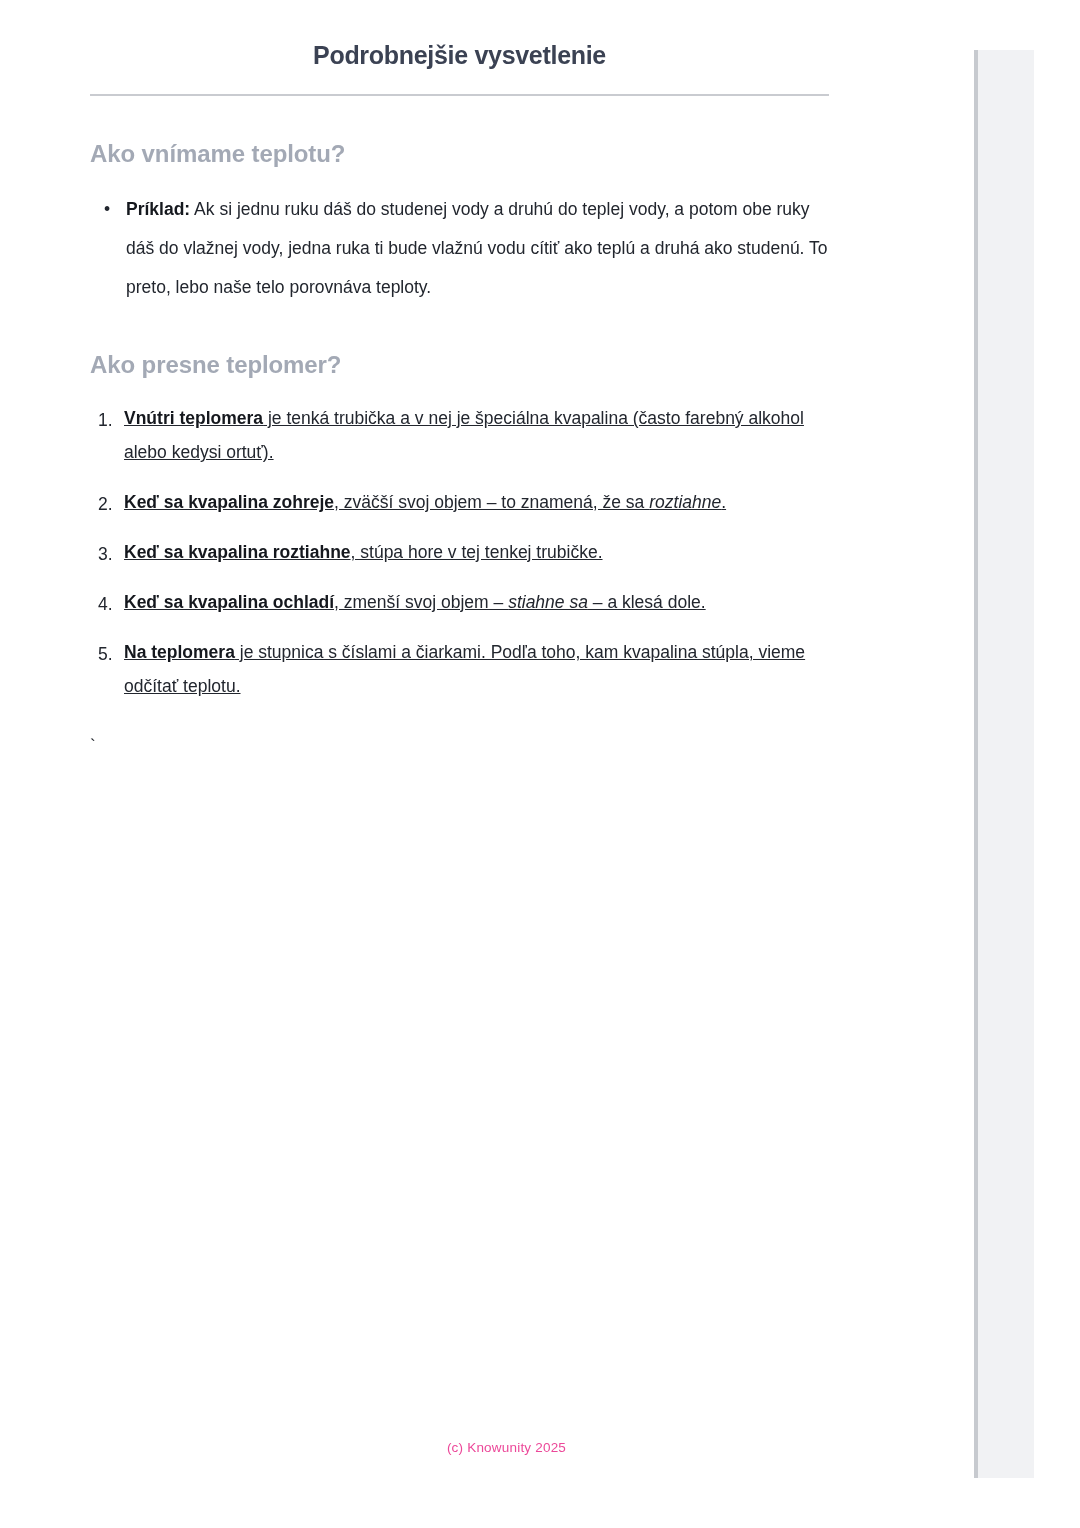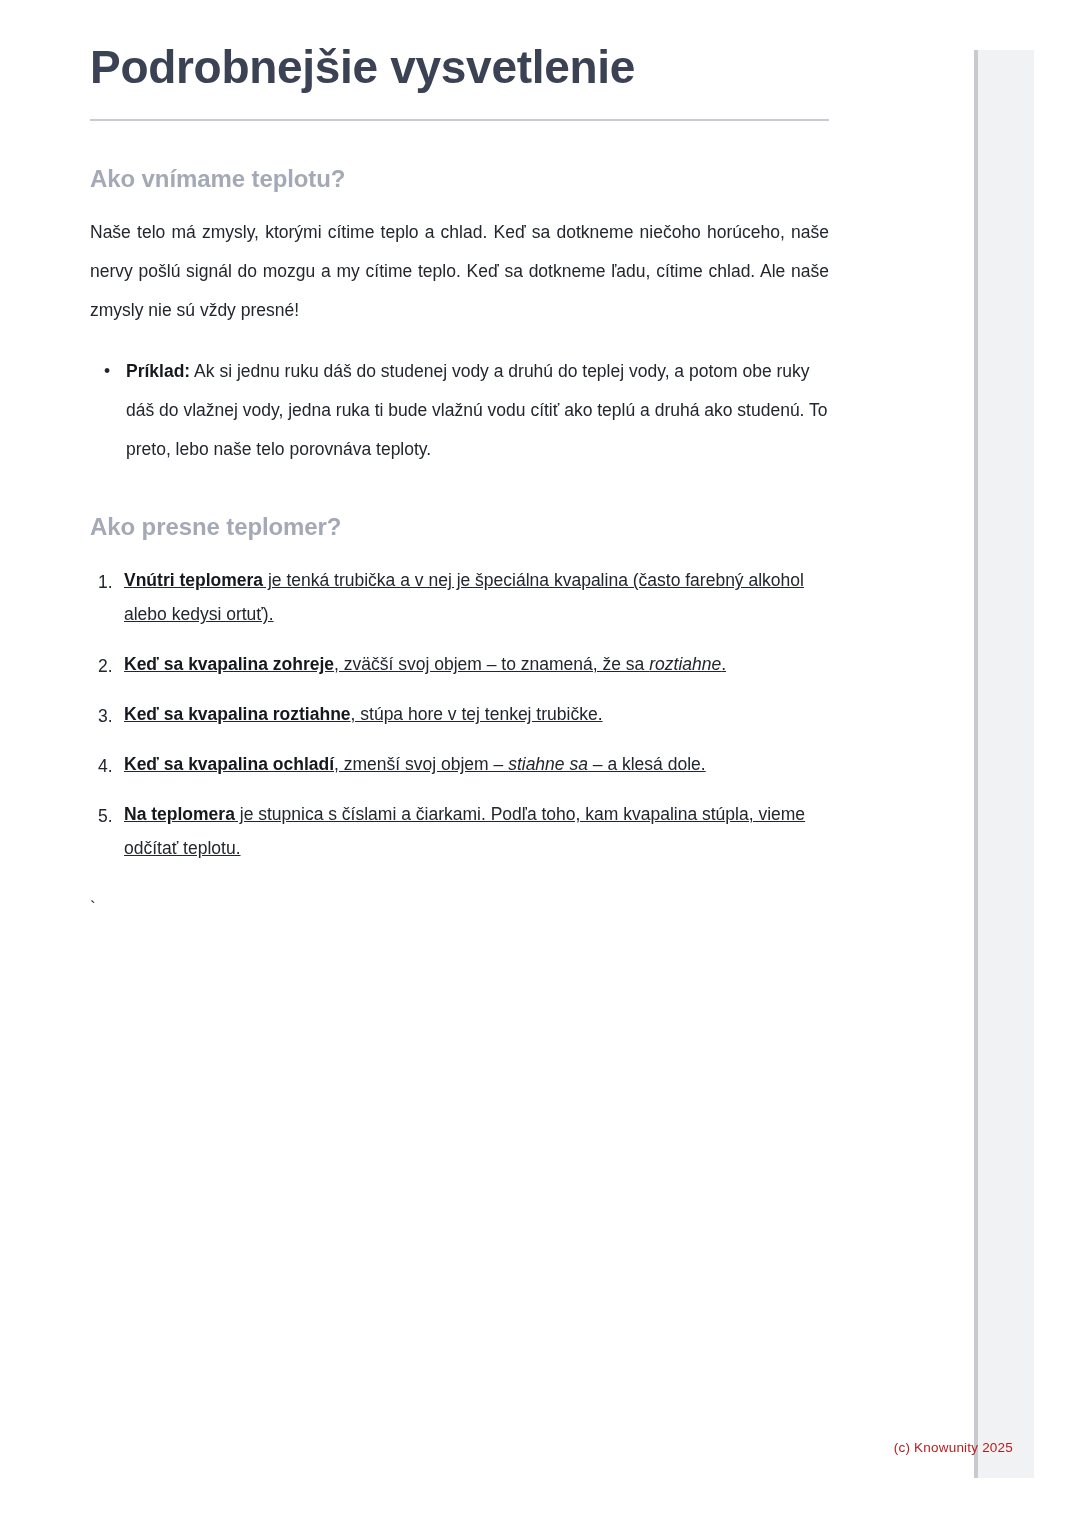--- a/index.html
+++ b/index.html
@@ -31,27 +31,28 @@
 
   
   #doc {
     position: absolute;
     left: 90px;
     top: 40px;
     width: 739px;
   }
 
   h1#page-title {
-    font-size: 46px;
+    font-size: 25px;
     line-height: 1.2;
     font-weight: bold;
     color: #3b4253;
     margin: 0;
     padding: 0 0 4px 0;
     letter-spacing: -0.3px;
+    text-align: center;
   }
 
   hr#title-rule {
     border: 0;
     border-top: 2px solid #c9cbd0;
     margin: 20px 0 0 0;
     height: 0;
   }
 
   h2.section-heading {
@@ -127,39 +128,38 @@
     color: #1c2027;
     margin: 28px 0 0 0;
     height: 30px;
   }
 
   #footer-credit {
     position: absolute;
     left: 0;
     top: 1440px;
     width: 1013px;
-    text-align: right;
+    text-align: center;
     font-size: 13.5px;
-    color: #b91c1c;
+    color: #ec4899;
     letter-spacing: 0.2px;
   }
 </style>
 </head>
 <body>
 
 <div id="side-panel"></div>
 
 <div id="doc">
 
   <h1 id="page-title">Podrobnejšie vysvetlenie</h1>
   <hr id="title-rule">
 
   <h2 class="section-heading">Ako vnímame teplotu?</h2>
 
-  <p class="body-text">Naše telo má zmysly, ktorými cítime teplo a chlad. Keď sa dotkneme niečoho horúceho, naše nervy pošlú signál do mozgu a my cítime teplo. Keď sa dotkneme ľadu, cítime chlad. Ale naše zmysly nie sú vždy presné!</p>
 
   <ul class="bullet-list">
     <li><strong>Príklad:</strong><span> Ak si jednu ruku dáš do studenej vody a druhú do teplej vody, a potom obe ruky dáš do vlažnej vody, jedna ruka ti bude vlažnú vodu cítiť ako teplú a druhá ako studenú. To preto, lebo naše telo porovnáva teploty.</span></li>
   </ul>
 
 
   <h2 class="section-heading">Ako presne teplomer?</h2>
 
 
   <ol class="numbered-list">

